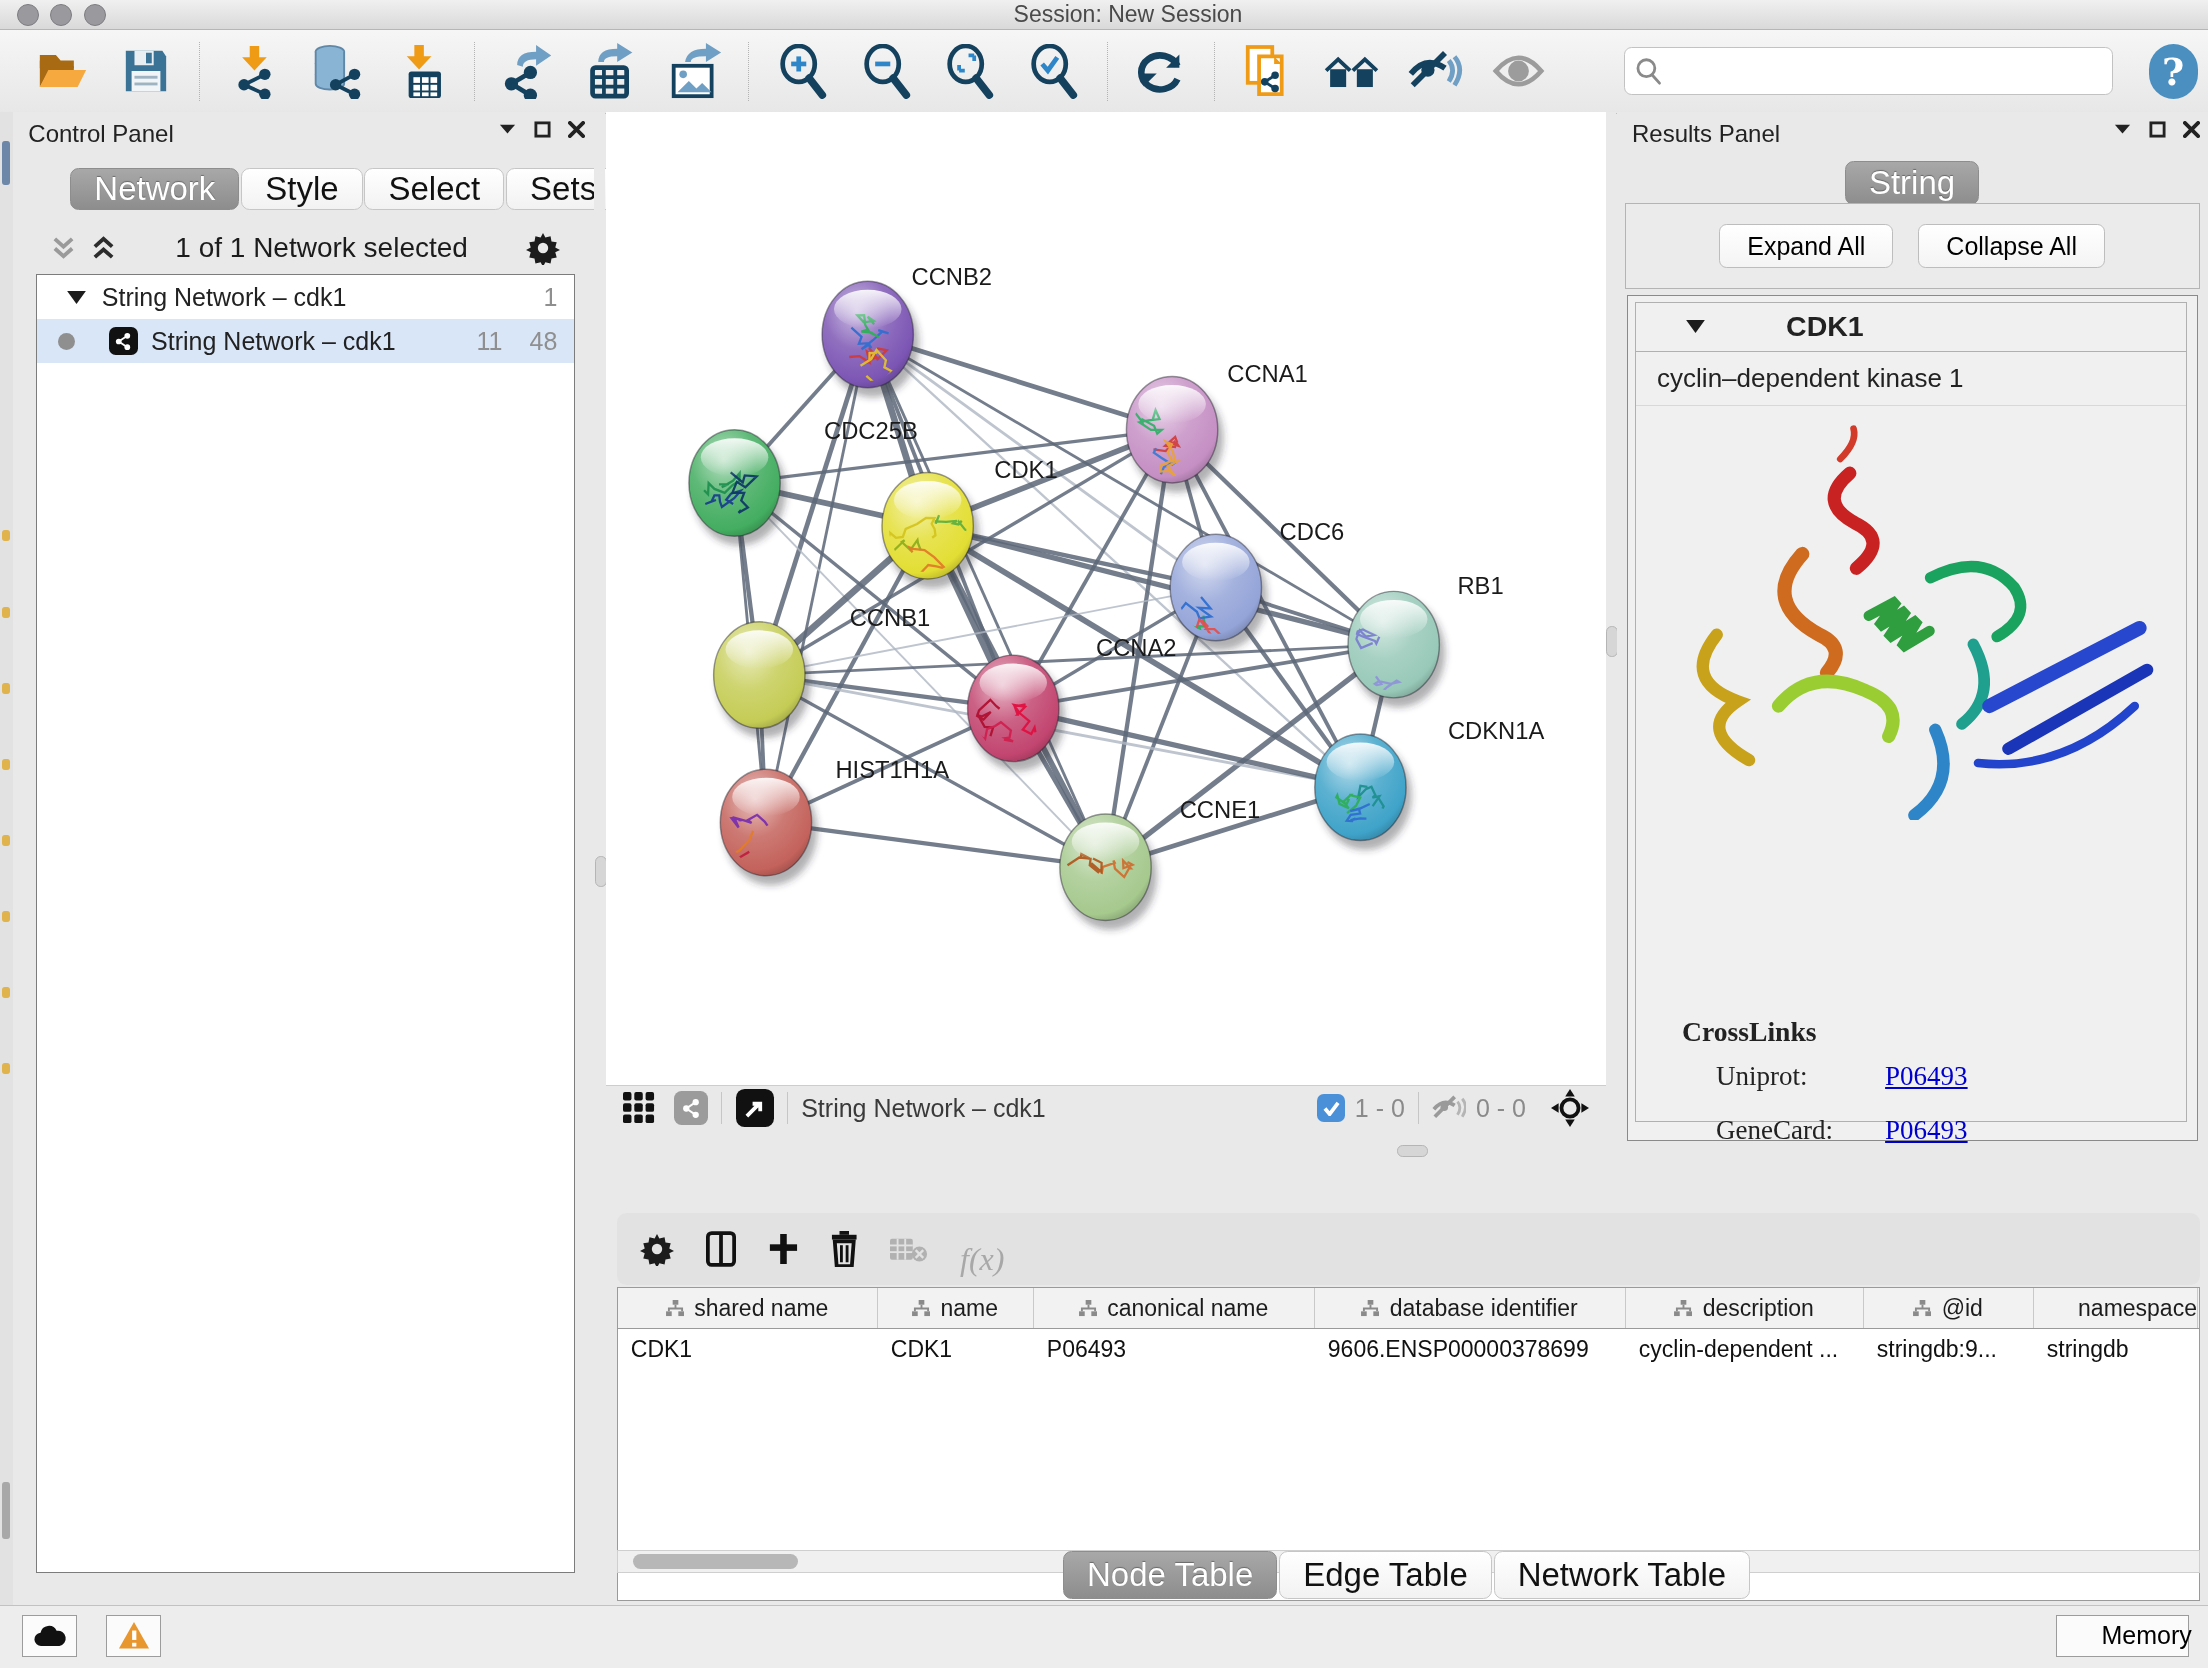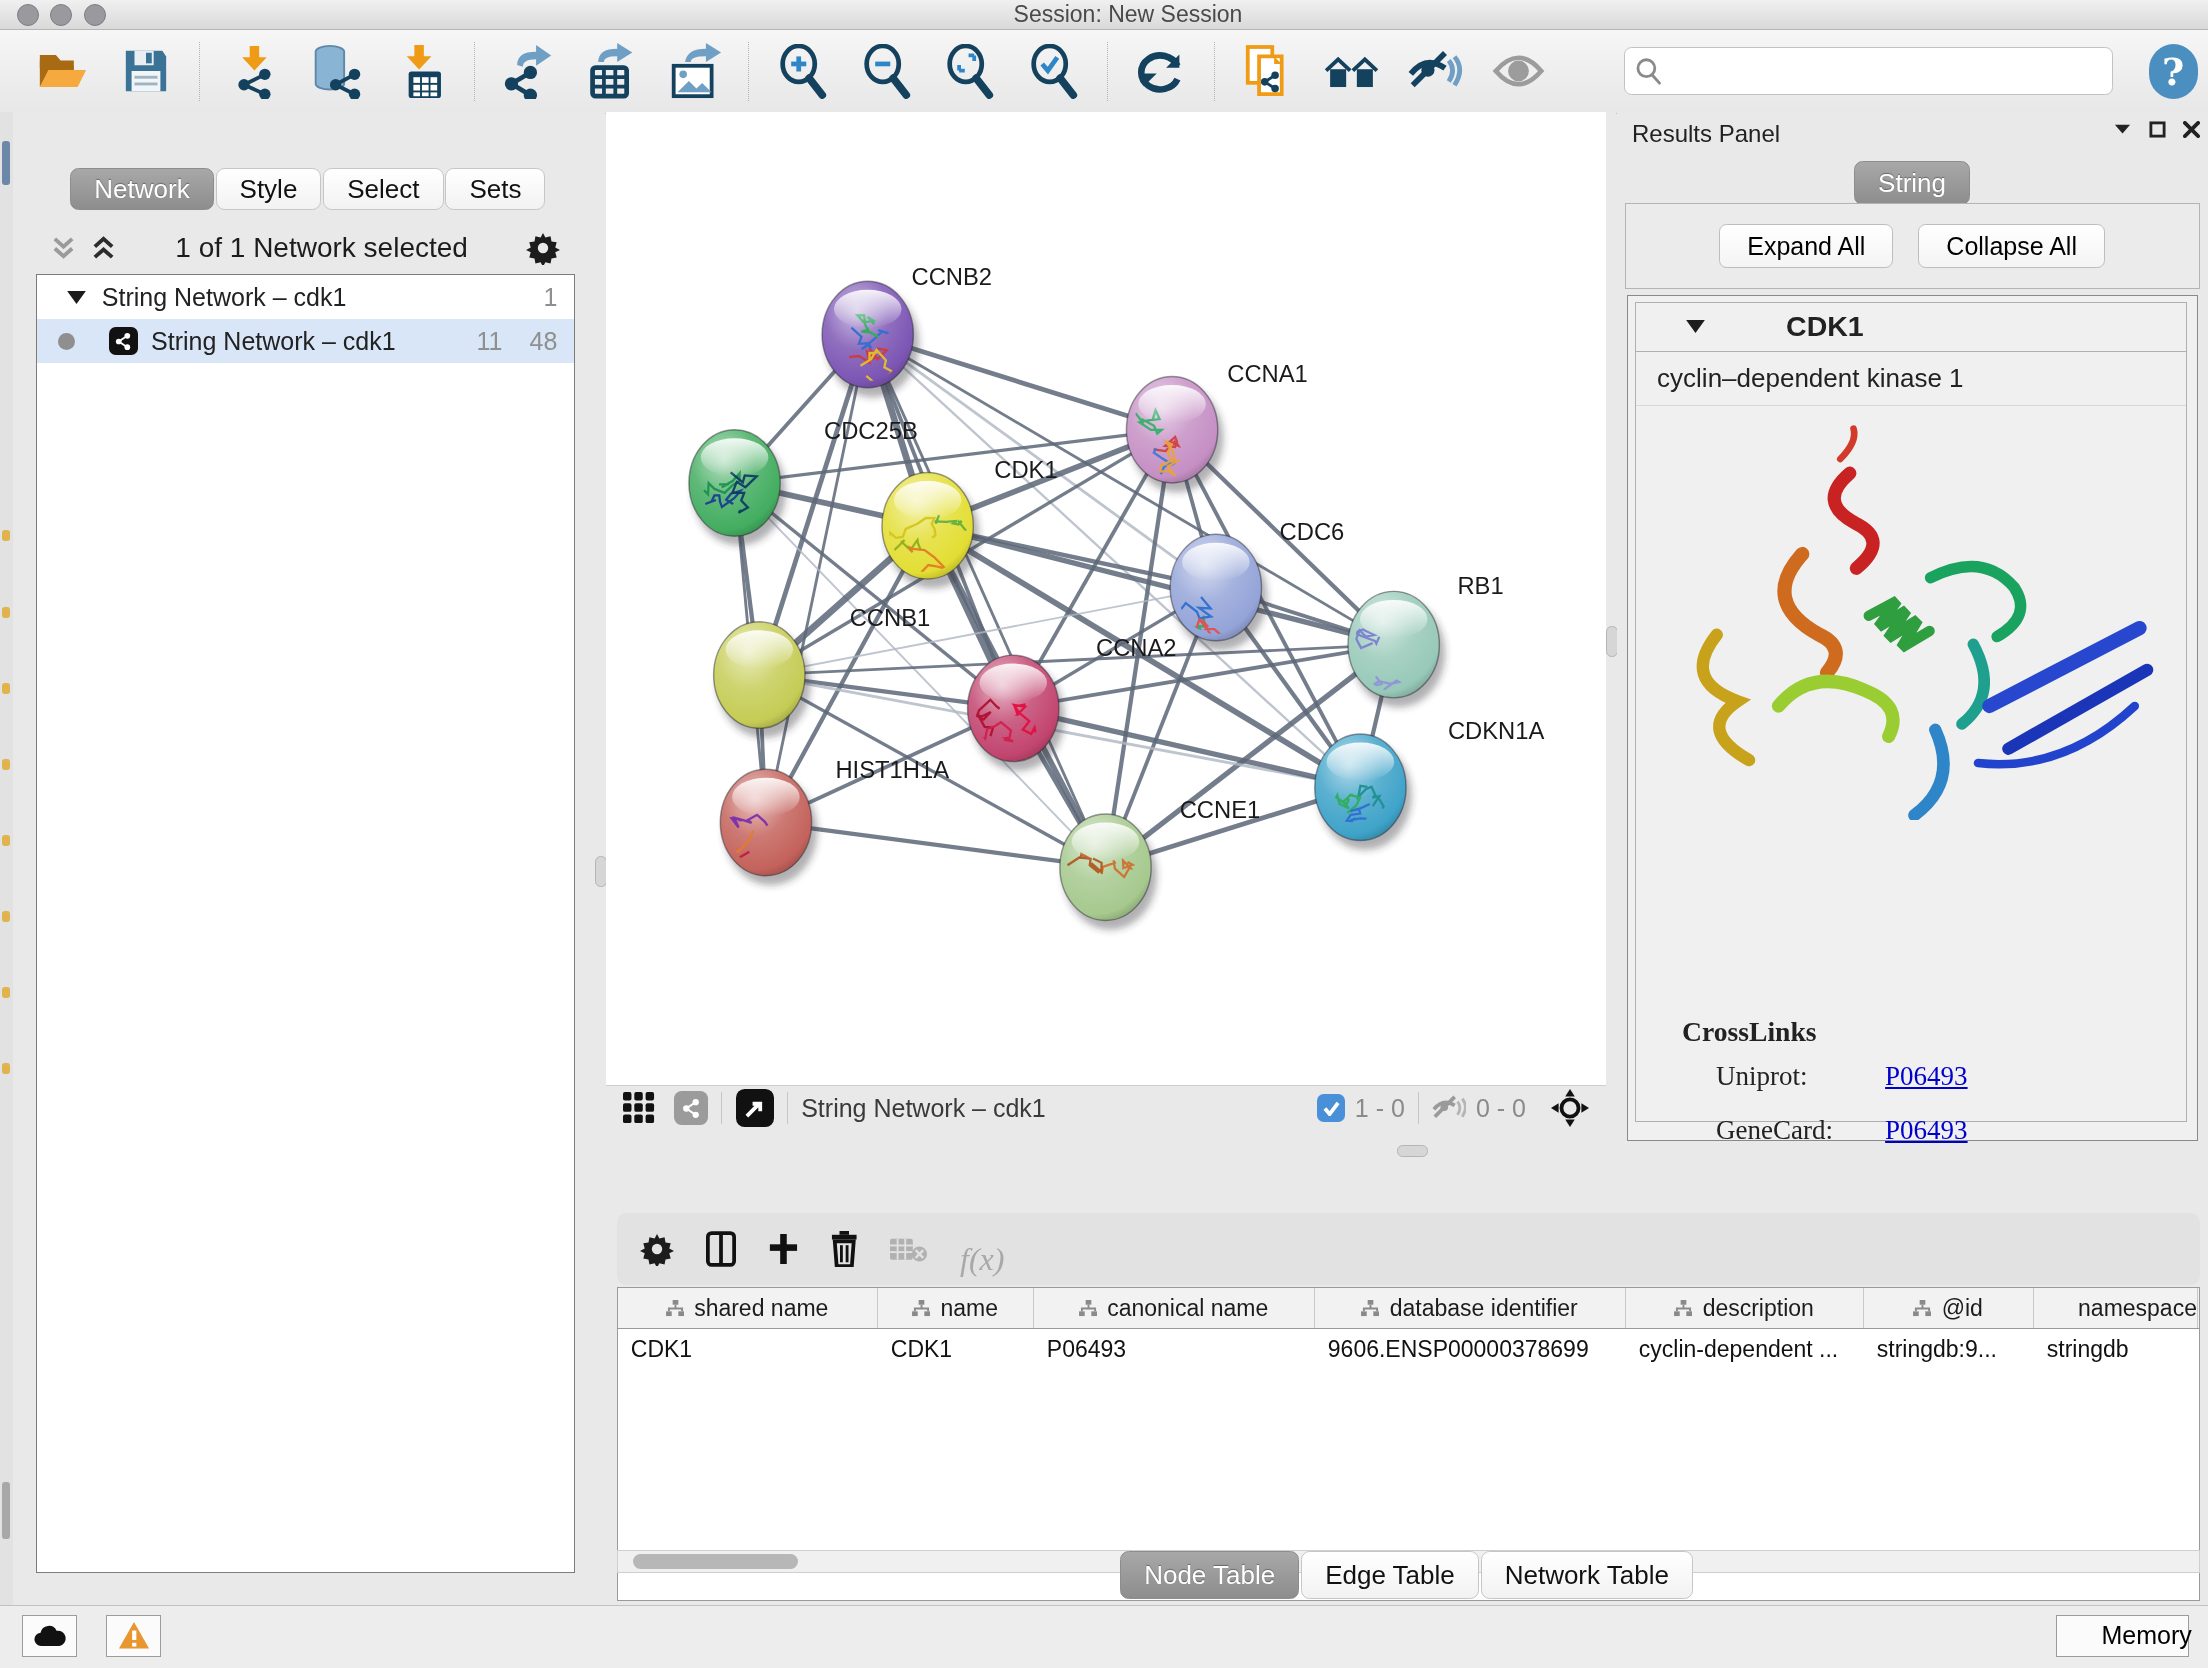--- a/index.html
+++ b/index.html
@@ -29,21 +29,21 @@
   .leftstrip{left:0;top:112px;width:13.3px;height:1493px;background:#e2e2e2;border-right:1px solid #cfcfcf;}
   .leftstrip .bmark{position:absolute;left:1.9px;width:8.6px;border-radius:2.9px;}
   
   .panel-head{position:absolute;left:0;right:0;top:0;height:40px;}
   .panel-title{position:absolute;left:15px;top:7.6px;font-size:24px;color:#222;}
   .winbtns{position:absolute;right:9.5px;top:8.6px;display:flex;gap:17px;align-items:center;}
   .winbtns span{display:flex;align-items:center;}
   
   .pill{height:42px;border:1px solid #c6c6c6;background:linear-gradient(#ffffff,#f2f2f2);
     border-radius:8.6px;display:flex;align-items:center;justify-content:center;
-    font-size:26px;color:#111;padding:0 23px;margin-right:1.9px;cursor:pointer;}
+    font-size:33px;color:#111;padding:0 23px;margin-right:1.9px;cursor:pointer;}
   .pill.active{background:linear-gradient(#a8a8a8,#8d8d8d);color:#fff;border-color:#8d8d8d;
     text-shadow:0 -1px 1px rgba(0,0,0,.35);}
   
   .control-panel{left:13.3px;top:112px;width:581px;height:1493px;background:#e9e9e9;}
   .cp-tabs{position:absolute;left:57px;top:56px;display:flex;}
   .cp-sub{position:absolute;left:23px;top:112px;width:539px;height:48px;display:flex;align-items:center;}
   .cp-status{flex:1;text-align:center;font-size:28px;color:#1c1c1c;}
   .listbox{position:absolute;left:23px;top:162px;width:537px;height:1297px;background:#fff;
     border:1.9px solid #7c7c7c;}
   .lrow{height:44px;display:flex;align-items:center;font-size:25px;}
@@ -324,20 +324,40 @@
   <span class="bmark" style="top:571px;height:11.4px;background:#e0b34c;"></span>
   <span class="bmark" style="top:647px;height:11.4px;background:#e0b34c;"></span>
   <span class="bmark" style="top:723px;height:11.4px;background:#e0b34c;"></span>
   <span class="bmark" style="top:799px;height:11.4px;background:#e0b34c;"></span>
   <span class="bmark" style="top:875px;height:11.4px;background:#e0b34c;"></span>
   <span class="bmark" style="top:951px;height:11.4px;background:#e0b34c;"></span>
   <span class="bmark" style="top:1370px;height:57px;background:#a8a8a8;"></span>
 </div>
 
 <section class="abs control-panel">
+  <div class="panel-head">
+    <span class="panel-title">Control Panel</span>
+    <span class="winbtns">
+      <span>
+          <svg width="19" height="13.3" viewBox="0 0 20 14">
+            <path d="M2 3 h16 l-8 9z" fill="#222"></path>
+          </svg>
+        </span>
+      <span>
+          <svg width="17" height="17" viewBox="0 0 18 18">
+            <rect x="2" y="2" width="14" height="14" fill="none" stroke="#222" stroke-width="3"></rect>
+          </svg>
+        </span>
+      <span>
+          <svg width="17" height="17" viewBox="0 0 18 18">
+            <path d="M2 2 L16 16 M16 2 L2 16" stroke="#222" stroke-width="4" stroke-linecap="round"></path>
+          </svg>
+        </span>
+    </span>
+  </div>
   <div class="cp-tabs" id="cp-tabs">
       <button class="pill active">Network</button>
       <button class="pill">Style</button>
       <button class="pill">Select</button>
       <button class="pill">Sets</button>
     </div>
   <div class="cp-sub">
     <span style="margin-left:13.3px">
       <svg width="27" height="25" viewBox="0 0 28 26">
           <path d="M5 3 l9 8 9 -8 M5 13 l9 8 9 -8" fill="none" stroke="#9a9a9a" stroke-width="4"></path>

